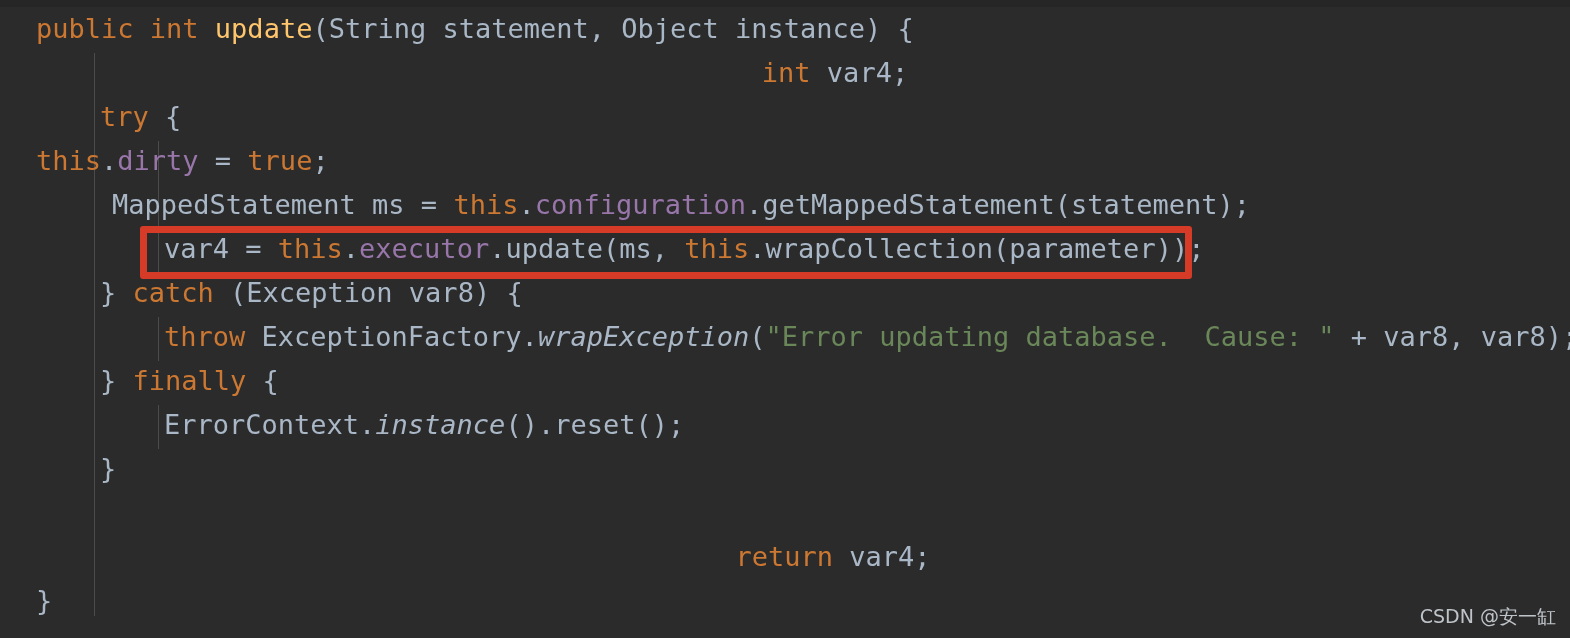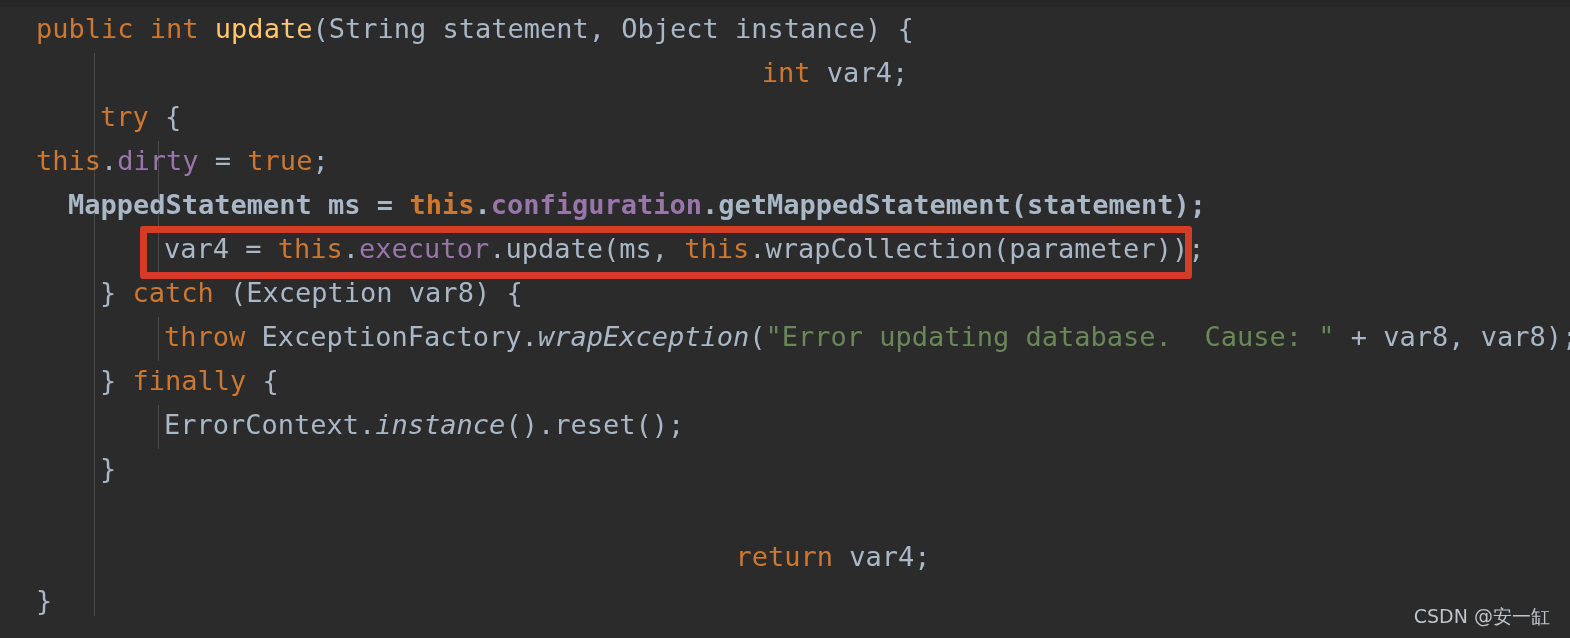--- a/index.html
+++ b/index.html
@@ -68,21 +68,21 @@
   .red-box {
     position: absolute;
     border: 7px solid #d63b27;
     border-radius: 3px;
     box-sizing: border-box;
     pointer-events: none;
   }
 
   .watermark {
     position: absolute;
-    right: 20px;
+    right: 14px;
     bottom: 8px;
     font-family: "DejaVu Sans", "Liberation Sans", sans-serif;
     font-size: 19px;
     color: #bfc4c9;
     white-space: pre;
     margin-left: 32px;
   }
 </style>
 </head>
 <body>
@@ -96,21 +96,21 @@
       <div class="guide" style="left: 158px; top: 141px; height: 132px;"></div>
       <div class="guide" style="left: 158px; top: 317px; height: 44px;"></div>
       <div class="guide" style="left: 158px; top: 405px; height: 44px;"></div>
     </div>
 
   <div class="code-area" id="code-area">
       <div class="line" style="padding-left: 36px;"><span class="kw">public</span><span class="plain"> </span><span class="kw">int</span><span class="plain"> </span><span class="mdecl">update</span><span class="plain">(String statement, Object instance) {</span></div>
       <div class="line" style="padding-left: 100px; text-align: center;"><span class="kw">int</span><span class="plain"> var4;</span></div>
       <div class="line" style="padding-left: 100px;"><span class="kw">try</span><span class="plain"> {</span></div>
       <div class="line" style=""><span class="kw">this</span><span class="plain">.</span><span class="fld">dirty</span><span class="plain"> = </span><span class="kw">true</span><span class="plain">;</span></div>
-      <div class="line" style="padding-left: 68px; font-weight: bold;"><span class="plain">MappedStatement ms = </span><span class="kw">this</span><span class="plain">.</span><span class="fld">configuration</span><span class="plain">.getMappedStatement(statement);</span></div>
+      <div class="line" style="padding-left: 112px;"><span class="plain">MappedStatement ms = </span><span class="kw">this</span><span class="plain">.</span><span class="fld">configuration</span><span class="plain">.getMappedStatement(statement);</span></div>
       <div class="line" style="padding-left: 164px;"><span class="plain">var4 = </span><span class="kw">this</span><span class="plain">.</span><span class="fld">executor</span><span class="plain">.update(ms, </span><span class="kw">this</span><span class="plain">.wrapCollection(parameter))</span><span class="plain">;</span></div>
       <div class="line" style="padding-left: 100px;"><span class="plain">} </span><span class="kw">catch</span><span class="plain"> (Exception var8) {</span></div>
       <div class="line" style="padding-left: 164px;"><span class="kw">throw</span><span class="plain"> ExceptionFactory.</span><span class="stat">wrapException</span><span class="plain">(</span><span class="str">"Error updating database.  Cause: "</span><span class="plain"> + var8, var8);</span></div>
       <div class="line" style="padding-left: 100px;"><span class="plain">} </span><span class="kw">finally</span><span class="plain"> {</span></div>
       <div class="line" style="padding-left: 164px;"><span class="plain">ErrorContext.</span><span class="stat">instance</span><span class="plain">().reset();</span></div>
       <div class="line" style="padding-left: 100px;"><span class="plain">}</span></div>
       <div class="line" style="padding-left: 36px;">&nbsp;</div>
       <div class="line" style="padding-left: 96px; text-align: center;"><span class="kw">return</span><span class="plain"> var4;</span></div>
       <div class="line" style="padding-left: 36px;"><span class="plain">}</span></div>
     </div>

